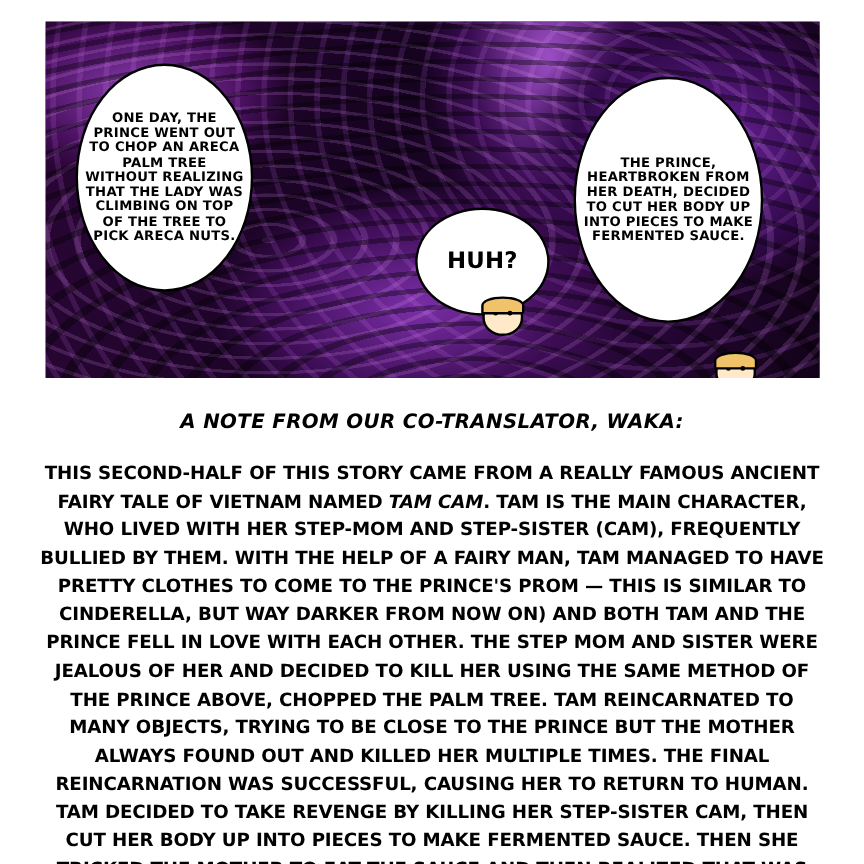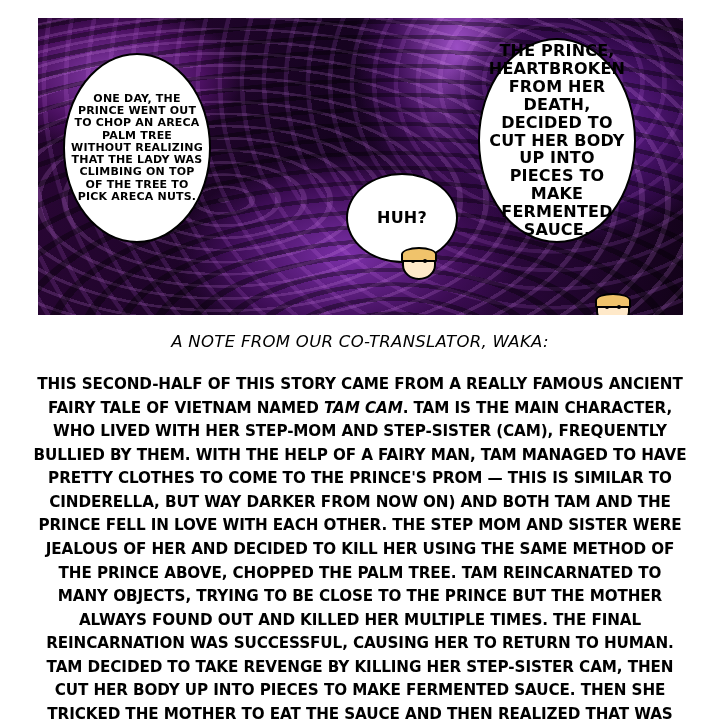--- a/index.html
+++ b/index.html
@@ -82,22 +82,22 @@
     font-family: "DejaVu Sans", sans-serif;
     font-weight: 700;
     line-height: 1.12;
     letter-spacing: 0.2px;
     text-transform: uppercase;
   }
   .bubble span { display: block; padding: 0 6px; }
 
   .bubble-1 { left: 25px;  top: 35px;  width: 148px; height: 190px; font-size: 11px; }
   .bubble-2 { left: 163px; top: 60px;  width: 123px; height: 165px; font-size: 11px; }
-  .bubble-3 { left: 308px; top: 155px; width: 112px; height: 90px;  font-size: 16px; }
-  .bubble-4 { left: 440px; top: 20px;  width: 158px; height: 205px; font-size: 16px; justify-content: flex-end; }
+  .bubble-3 { left: 308px; top: 155px; width: 112px; height: 90px;  font-size: 19px; }
+  .bubble-4 { left: 440px; top: 46px;  width: 158px; height: 205px; font-size: 11px; justify-content: flex-end; }
   .bubble-5 { left: 500px; top: 208px; width: 112px; height: 90px;  font-size: 11px; }
 
   
   .chibi {
     position: absolute;
     width: 30px;
     height: 26px;
     background: #ffe9c9;
     border: 2px solid #000;
     border-radius: 48% 48% 55% 55%;
@@ -130,26 +130,26 @@
     left: 0;
     top: 330px;
     width: 720px;
     padding: 0 18px;
     box-sizing: border-box;
     text-align: center;
     color: #000000;
   }
   .note-title {
     font-family: "DejaVu Sans", sans-serif;
-    font-weight: 400;
+    font-weight: 700;
     font-style: italic;
     font-size: 16.5px;
     letter-spacing: 0.3px;
     text-transform: uppercase;
-    margin: 2px 0 22px 0;
+    margin: 12px 0 22px 0;
   }
   .note-body {
     font-family: "DejaVu Sans", sans-serif;
     font-weight: 700;
     font-size: 15.2px;
     line-height: 1.55;
     letter-spacing: -0.1px;
     text-transform: uppercase;
     margin: 0;
     padding: 0 14px;

